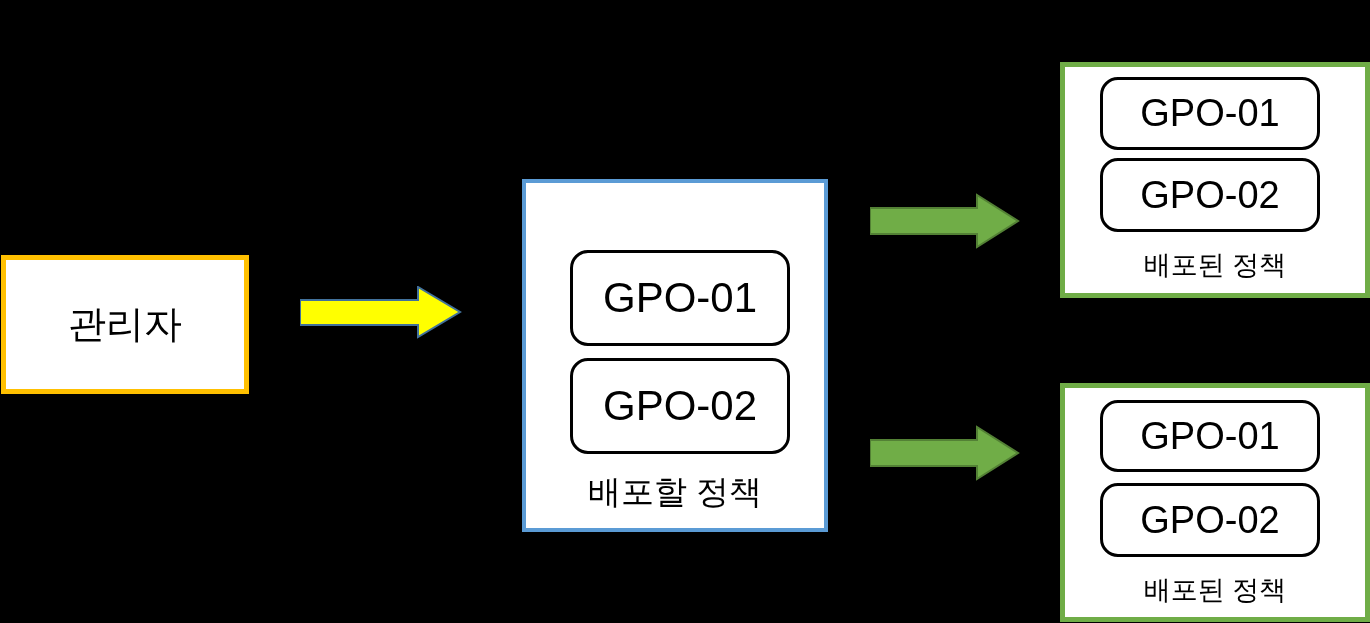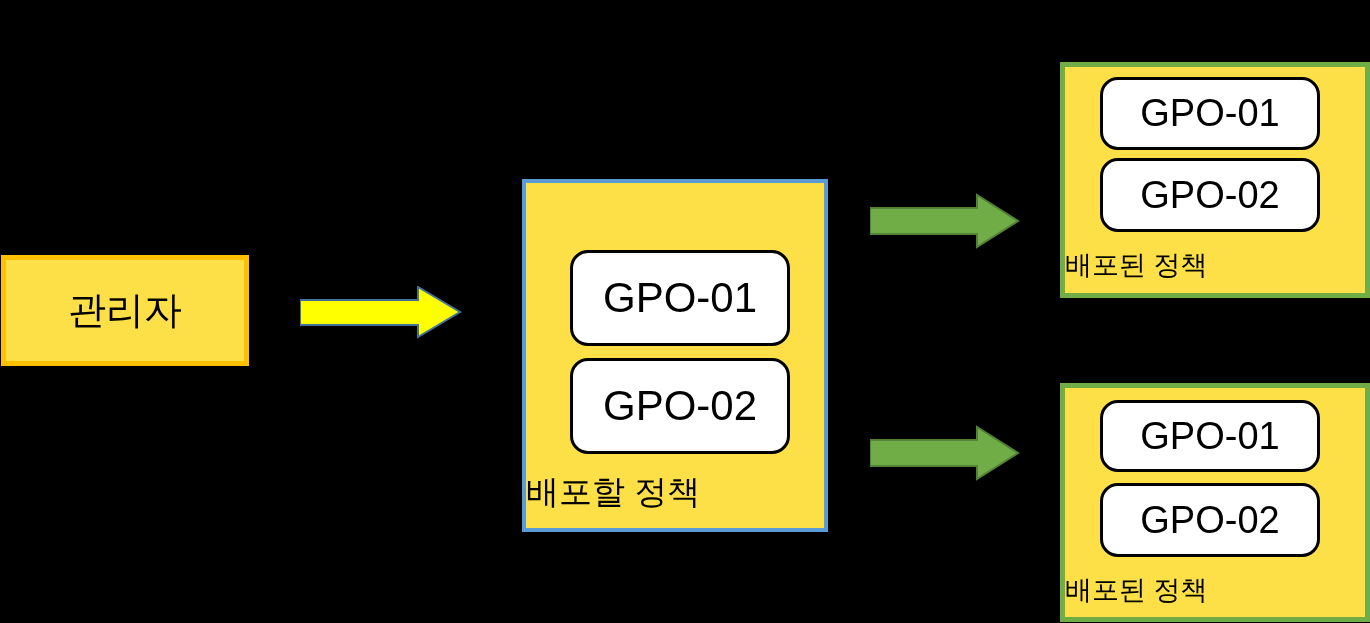--- a/index.html
+++ b/index.html
@@ -1,42 +1,42 @@
 <!DOCTYPE html>
 <html><head>
 <meta charset="utf-8">
 <style>
   html,body{margin:0;padding:0;background:#000;}
   #canvas{
     position:relative;width:1370px;height:623px;background:#000;overflow:hidden;
     font-family:"Liberation Sans","DejaVu Sans",sans-serif;color:#000;
   }
-  .node{position:absolute;background:#fde047;box-sizing:border-box;}
+  .node{position:absolute;background:#ffffff;box-sizing:border-box;}
   
-  #admin-box{left:1px;top:255px;width:248px;height:111px;border:5px solid #FFC000;
+  #admin-box{left:1px;top:255px;width:248px;height:139px;border:5px solid #FFC000;
     display:flex;align-items:center;justify-content:center;}
   #admin-box .node-label{font-size:38px;}
   
   #source-box{left:522px;top:179px;width:306px;height:353px;border:4px solid #5B9BD5;}
   
   #deployed-top{left:1060px;top:62px;width:310px;height:236px;border:5px solid #70AD47;}
   #deployed-bottom{left:1060px;top:383px;width:310px;height:239px;border:5px solid #70AD47;}
   
   .gpo-chip{position:absolute;background:#fff;border:3px solid #000;border-radius:18px;
     display:flex;align-items:center;justify-content:center;box-sizing:border-box;}
   #source-box .gpo-chip{left:44px;width:220px;height:96px;font-size:42px;}
   #source-box .gpo-chip.first{top:67px;}
   #source-box .gpo-chip.second{top:175px;}
   .deployed .gpo-chip{left:35px;width:220px;font-size:38px;}
   #deployed-top .gpo-chip.first{top:10px;height:73px;}
   #deployed-top .gpo-chip.second{top:91px;height:74px;}
   #deployed-bottom .gpo-chip.first{top:12px;height:72px;}
   #deployed-bottom .gpo-chip.second{top:95px;height:74px;}
   
-  .group-caption{position:absolute;left:0;right:0;}
+  .group-caption{position:absolute;left:0;right:0;text-align:center;}
   #source-box .group-caption{top:287px;font-size:33px;}
   #deployed-top .group-caption{top:180px;font-size:27px;}
   #deployed-bottom .group-caption{top:184px;font-size:27px;}
   
   .arrow{position:absolute;}
   #arrow-admin-to-source{left:300px;top:286px;width:162px;height:53px;}
   #arrow-source-to-top{left:870px;top:193px;width:150px;height:56px;}
   #arrow-source-to-bottom{left:870px;top:425px;width:150px;height:56px;}
   .arrow svg{display:block;width:100%;height:100%;}
 </style>

